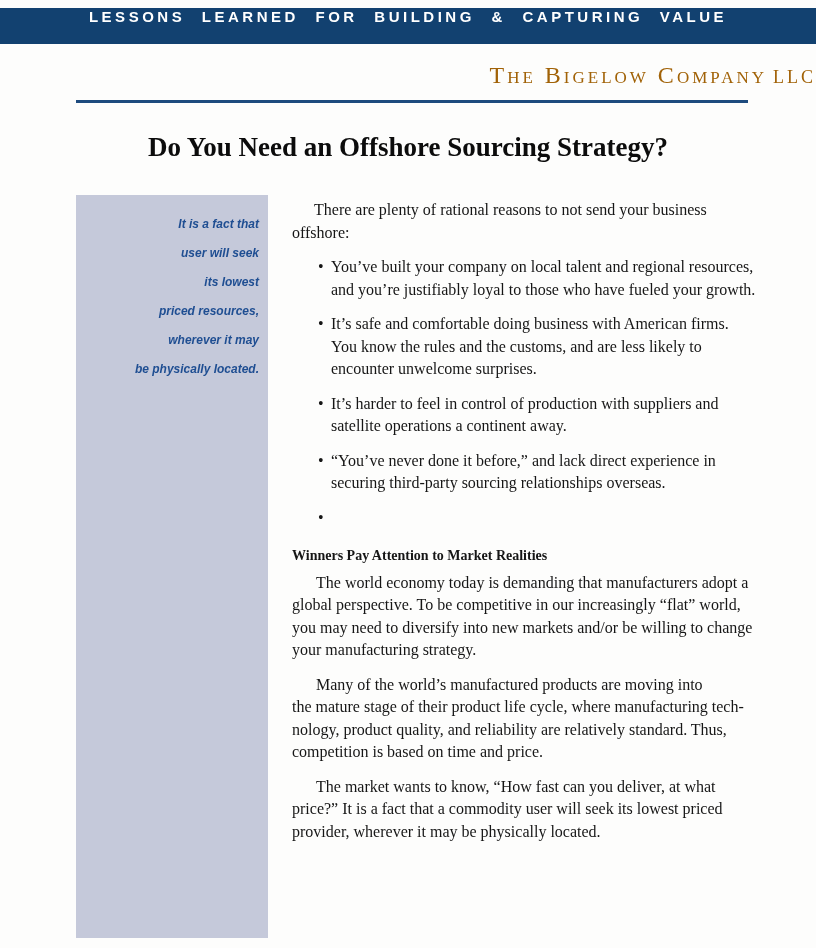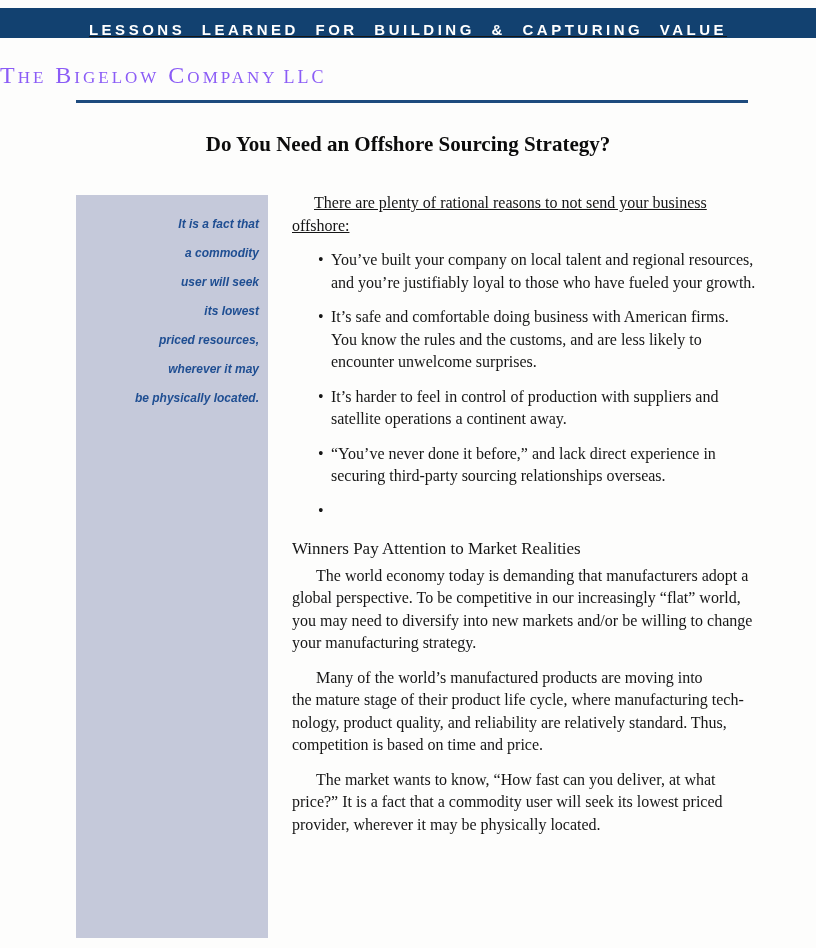--- a/index.html
+++ b/index.html
@@ -11,43 +11,42 @@
     background: #fdfdfc;
     overflow: hidden;
     font-family: "Liberation Serif", serif;
     color: #161616;
   }
 
   
   .banner {
     position: absolute;
     top: 8px; left: 0; right: 0;
-    height: 30px;
+    height: 36px;
     background: #124170;
     display: flex;
-    align-items: flex-end;
+    align-items: flex-start;
     justify-content: center;
-    text-decoration: underline;
   }
   .banner-text {
     font-family: "Liberation Sans", sans-serif;
     font-weight: bold;
     font-size: 15px;
     color: #ffffff;
     letter-spacing: 3.5px;
     word-spacing: 9px;
     white-space: nowrap;
   }
 
   
   .masthead {
     position: absolute;
     top: 62px; left: 0; right: 0;
-    text-align: left;
-    color: #8b5cf6;
+    text-align: right;
+    color: #a16207;
   }
   .company-name {
     font-family: "Liberation Serif", serif;
     font-variant: small-caps;
     font-size: 24px;
     letter-spacing: 3px;
   }
   .company-suffix {
     font-family: "Liberation Serif", serif;
     font-size: 18px;
@@ -62,21 +61,21 @@
     height: 3px;
     background: #1e4b7e;
   }
 
   
   .page-title {
     position: absolute;
     top: 132px; left: 0; right: 0;
     text-align: center;
     font-weight: bold;
-    font-size: 21px;
+    font-size: 27px;
     color: #0c0c0c;
   }
 
   
   .sidebar {
     position: absolute;
     left: 76px;
     top: 195px;
     width: 192px;
     height: 743px;
@@ -98,38 +97,38 @@
     position: absolute;
     left: 292px;
     top: 186px;
     width: 512px;
     font-size: 16px;
     line-height: 22.5px;
   }
   .para {
     white-space: pre-line;
   }
-  .intro-para { margin-top: 6px; text-indent: 22px; text-decoration: underline; }
+  .intro-para { margin-top: 13px; text-indent: 22px; }
   .bullet-list { margin-top: 12px; }
   .bullet-item {
     display: flex;
     margin-left: 26px;
     margin-bottom: 12px;
   }
   .bullet-marker {
     flex: none;
     width: 13px;
   }
   .bullet-text {
     white-space: pre-line;
   }
   .section-heading {
     margin-top: 16px;
-    font-weight: normal;
-    font-size: 17px;
+    font-weight: bold;
+    font-size: 14px;
   }
   .body-para { margin-top: 12px; text-indent: 24px; }
   .body-para.first-after-heading { margin-top: 4px; }
 </style>
 </head>
 <body>
 
 <div class="page">
 
   <div class="banner">
@@ -139,21 +138,20 @@
   <div class="masthead">
     <span class="company-name">The Bigelow Company</span><span class="company-suffix">LLC</span>
   </div>
   <div class="masthead-rule"></div>
 
   <div class="page-title">Do You Need an Offshore Sourcing Strategy?</div>
 
   <div class="sidebar">
     <div class="pull-quote">
       <div>It is a fact that</div>
-      <div>a commodity</div>
       <div>user will seek</div>
       <div>its lowest</div>
       <div>priced resources,</div>
       <div>wherever it may</div>
       <div>be physically located.</div>
     </div>
   </div>
 
   <div class="body-col">
 

